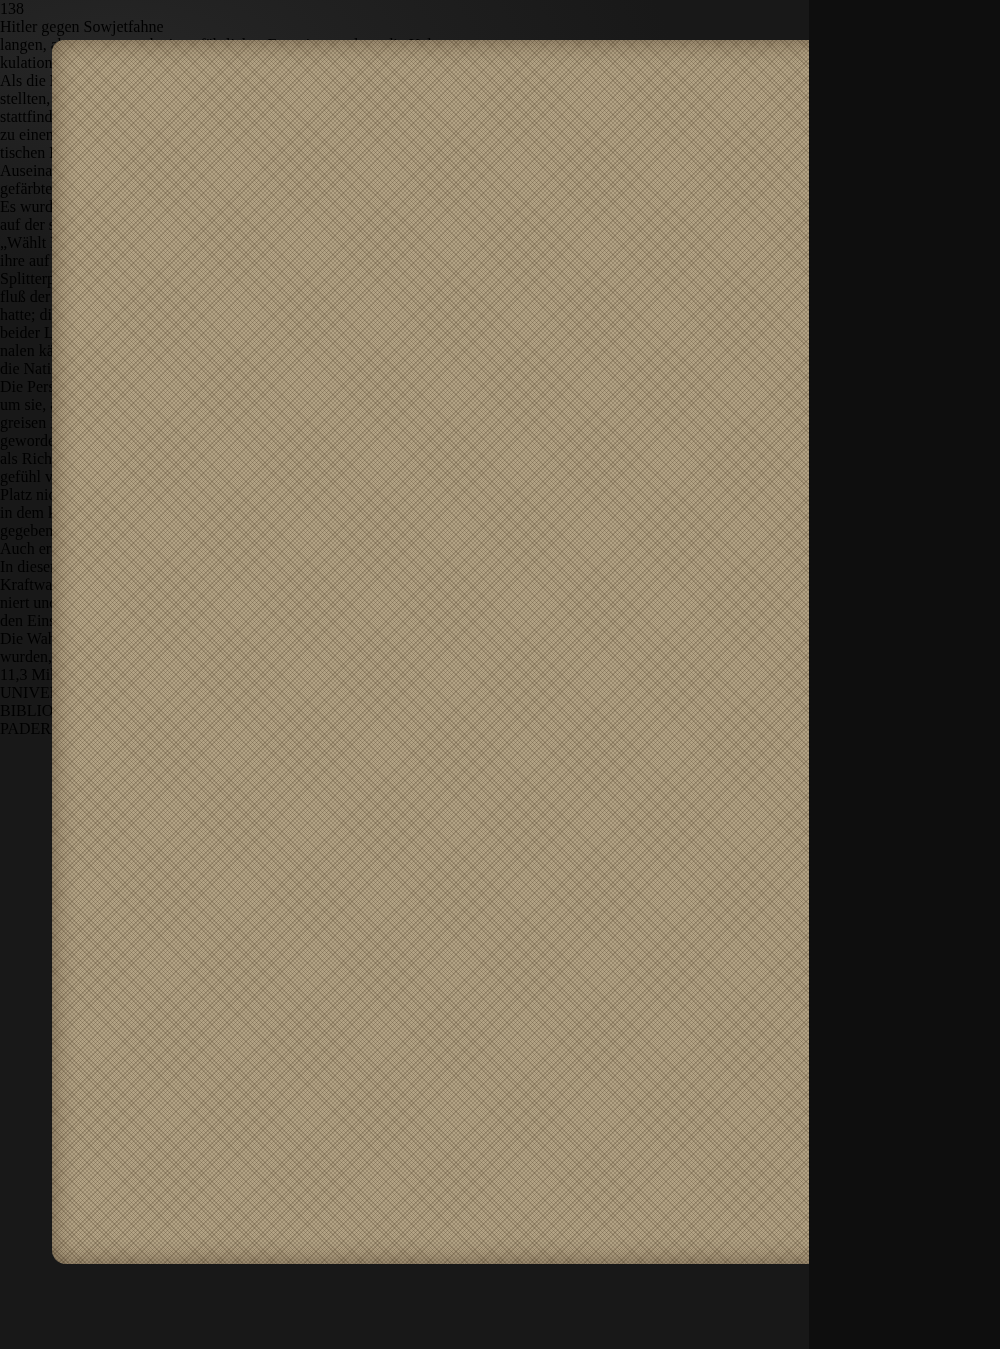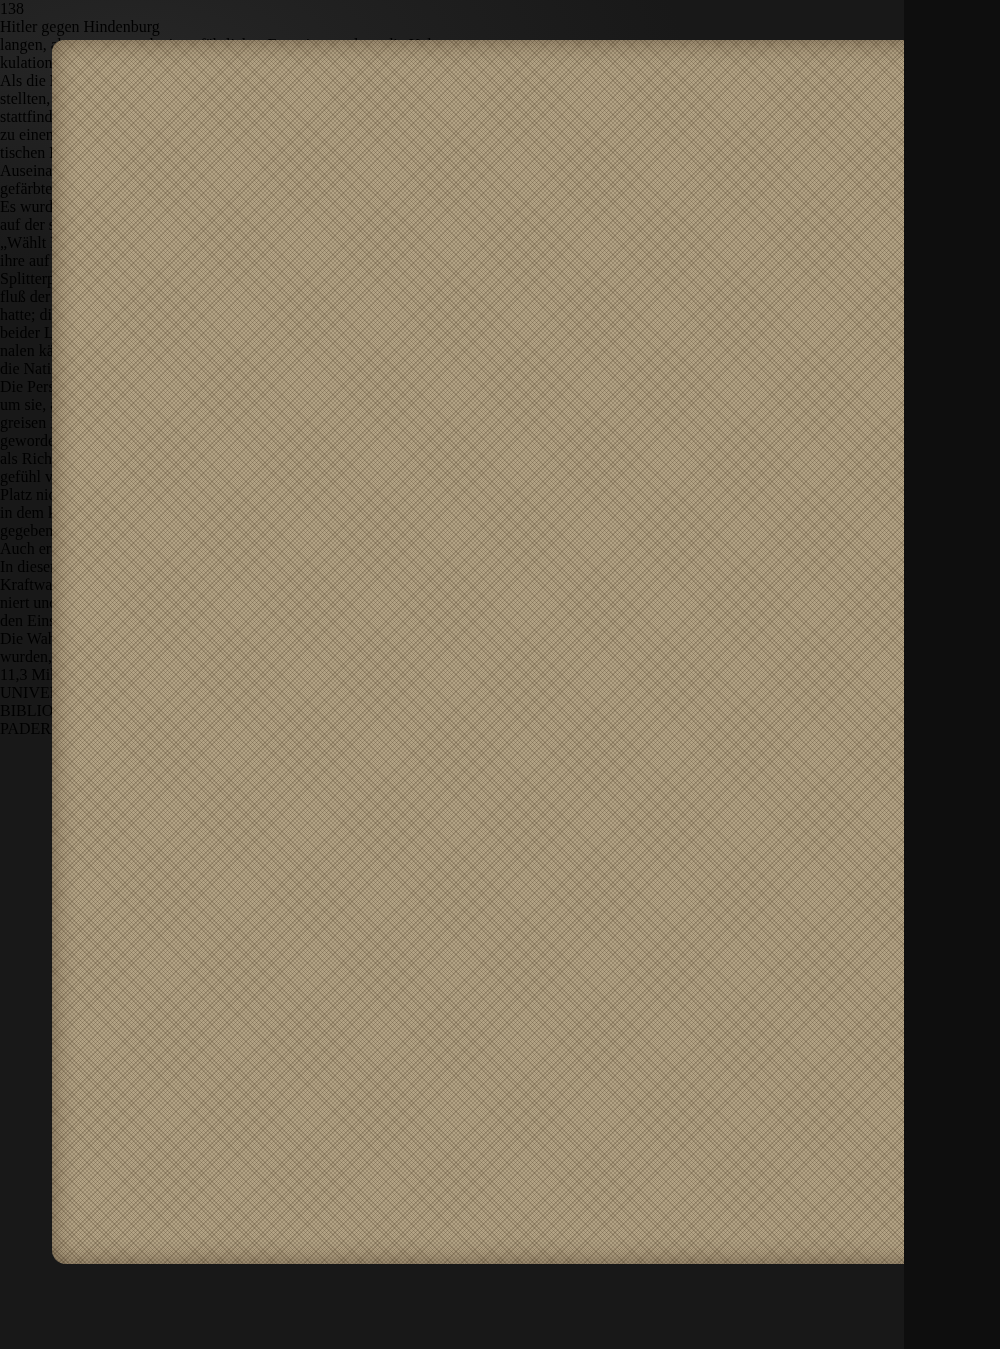--- a/index.html
+++ b/index.html
@@ -1,17 +1,17 @@
 <!DOCTYPE html>
 <html><head>
 <meta charset="utf-8">
 <style>
   html,body{margin:0;padding:0;background:#0e0e0e;}
   .scene{
-    position:relative;width:904px;height:1349px;overflow:hidden;
+    position:relative;width:809px;height:1349px;overflow:hidden;
     background:radial-gradient(900px 380px at 14% 4%, #262626, #181818 62%);
     font-family:"Liberation Serif","DejaVu Serif",serif;
   }
   
   .cover{
     position:absolute;left:52px;top:40px;width:948px;height:1224px;
     background-color:#b2a284;
     background-image:
       repeating-linear-gradient(45deg, rgba(60,45,25,.22) 0 1px, rgba(0,0,0,0) 1px 3px),
       repeating-linear-gradient(-45deg, rgba(60,45,25,.22) 0 1px, rgba(0,0,0,0) 1px 3px);
@@ -123,21 +123,21 @@
 
 <div class="scene">
 
   <div class="cover"></div>
   <div class="page-stack"></div>
   <div class="top-edge"></div>
   <div class="headband"></div>
 
   <div class="page-left">
     <div class="pageno">138</div>
-    <div class="runhead">Hitler gegen Hindenburg</div>
+    <div class="runhead">Hitler gegen Sowjetfahne</div>
     <div class="text-block">
         <div class="line">langen, aber es war auch ein gefährliches Experiment, denn die Kal-</div>
         <div class="line endline">kulation reichte nicht über den ersten Wahlgang hinaus.</div>
         <div class="line indent">Als die Kommunisten ebenfalls einen eigenen Kandidaten auf-</div>
         <div class="line">stellten, war kaum daran zu zweifeln, daß ein zweiter Wahlgang</div>
         <div class="line">stattfinden müsse. Die Wahl des Reichspräsidenten wurde dadurch</div>
         <div class="line">zu einem untrüglichen Gradmesser der in Deutschland waltenden poli-</div>
         <div class="line">tischen Kräfte. <span class="sp">Das deutsche Volk</span> kam zu einer <span class="sp">grundsätzlichen</span></div>
         <div class="line"><span class="sp">Auseinandersetzung</span> und <span class="sp">Adolf Hitler</span> zu einem persönlich</div>
         <div class="line endline"><span class="sp">gefärbten Plebiszit.</span></div>

